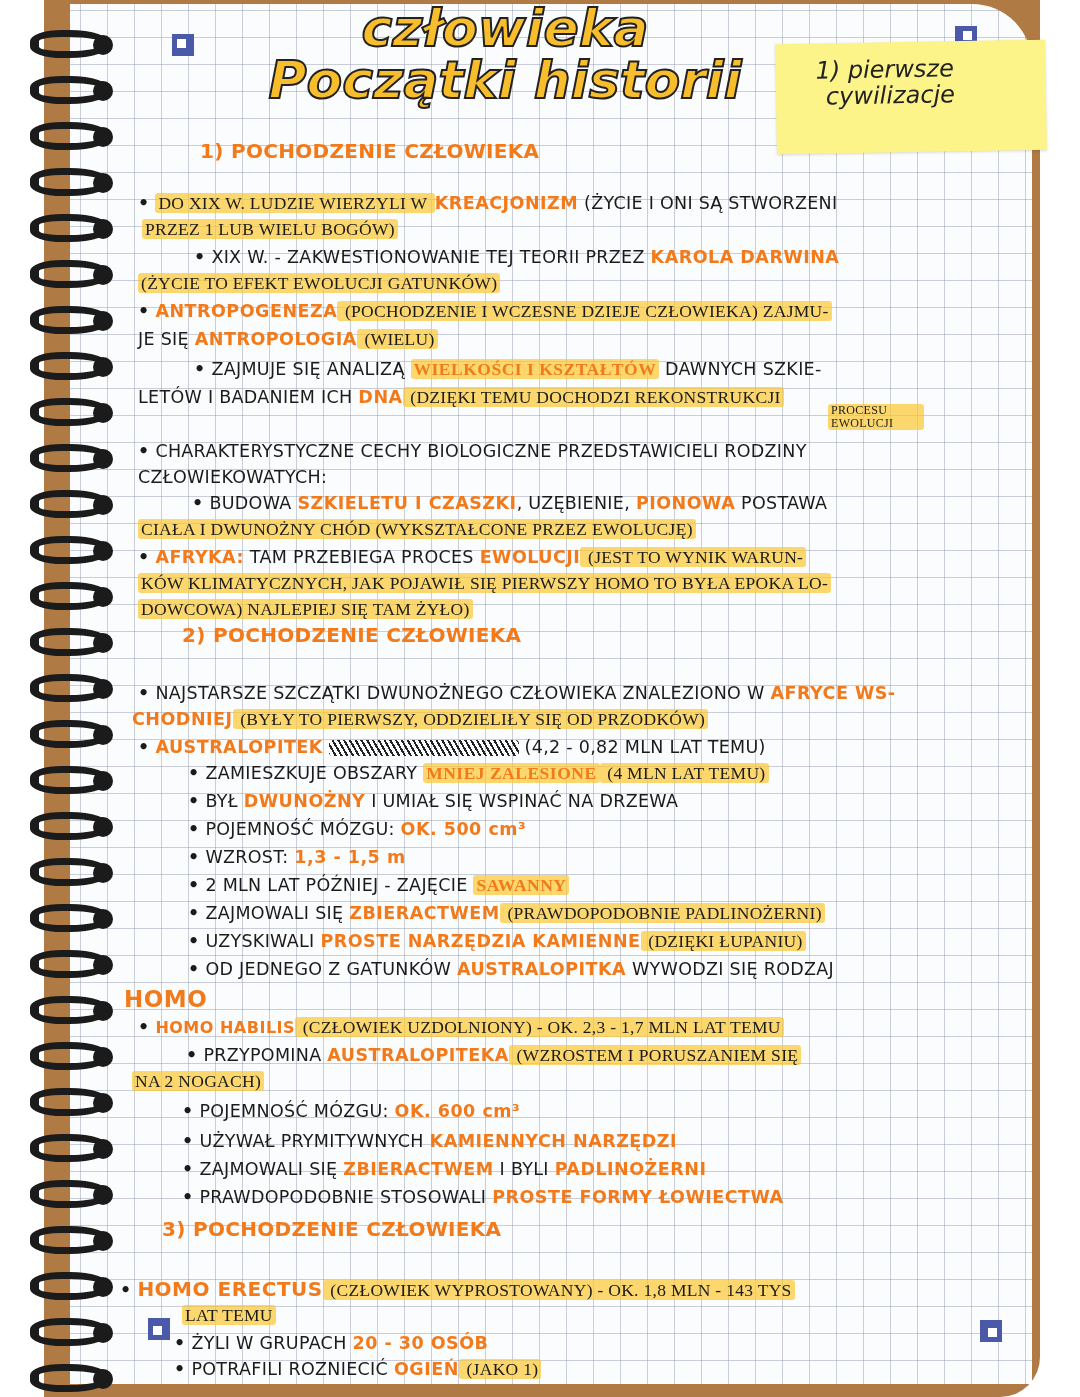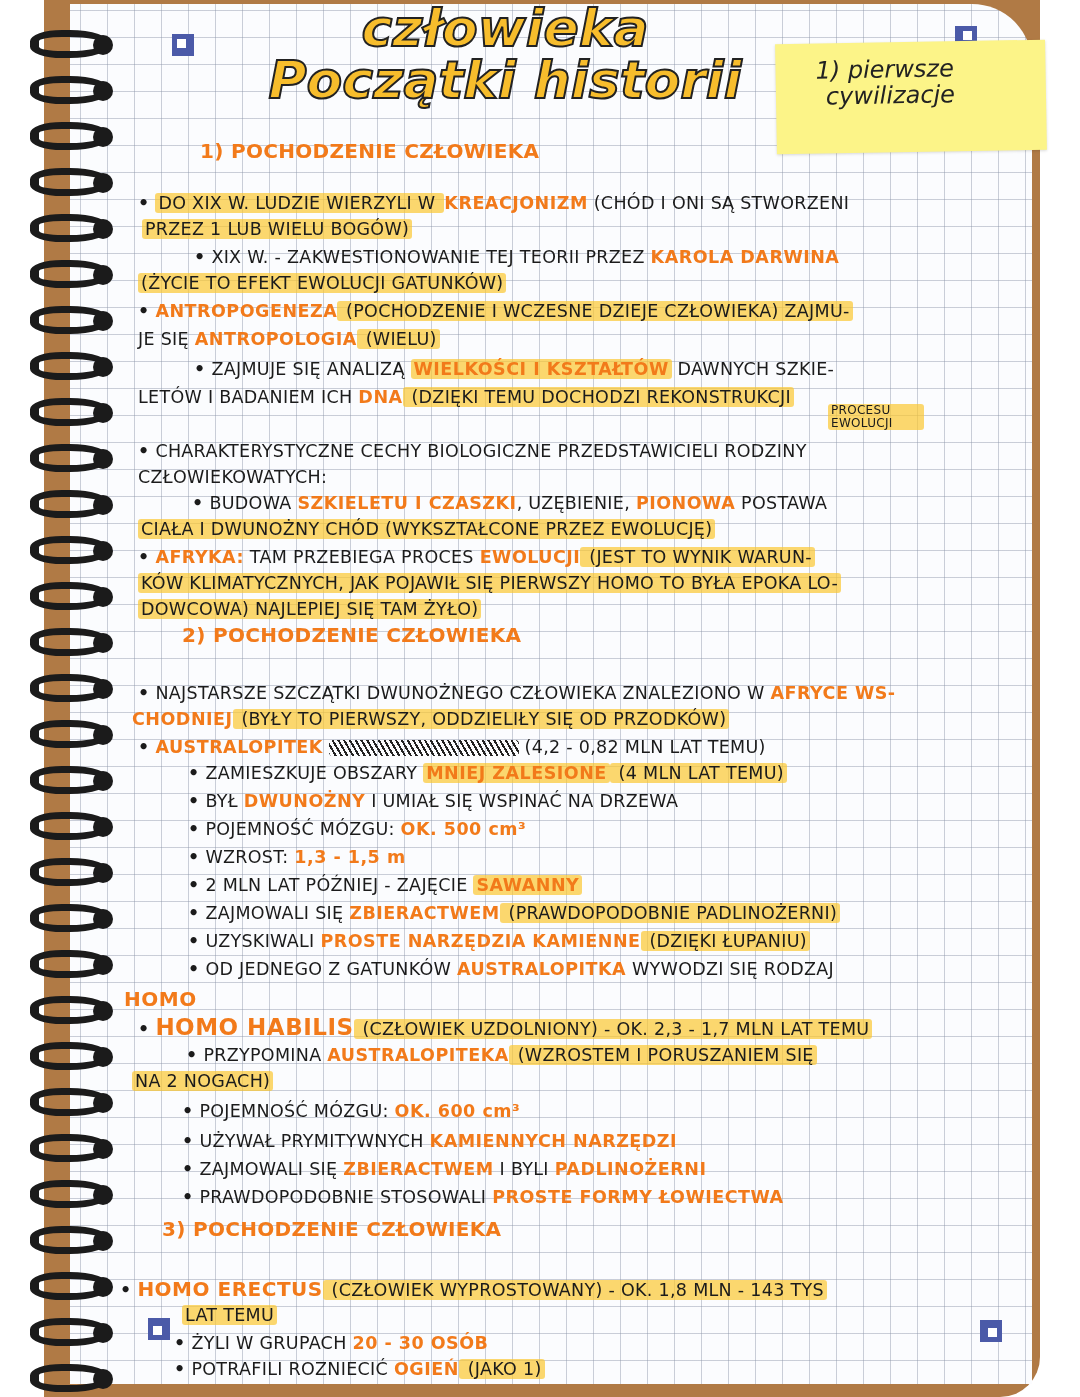--- a/index.html
+++ b/index.html
@@ -59,21 +59,21 @@
     position:absolute; left:40px; top:14px; font-style:italic;
     font-size:24px; line-height:26px; color:#222;
     font-family:"DejaVu Sans", sans-serif;
   }
   .content {
     position:absolute; left:132px; top:138px; width:890px;
     font-family:"DejaVu Sans", sans-serif; font-size:17.5px; color:#1b1b1b;
     letter-spacing:0.3px;
   }
   .line { position:absolute; white-space:nowrap; line-height:26px; }
-  .hl { background:rgba(251,200,48,0.70); padding:0 3px; border-radius:3px; }
+  .hl { background:rgba(251,200,48,0.70); padding:0 3px; border-radius:3px;font-family:Liberation Serif, serif; }
   .key { color:#f27a1a; font-weight:bold; letter-spacing:0.5px; }
   .section { color:#f27a1a; font-weight:bold; font-size:20px; }
   .bullet::before { content:"\2022 "; font-weight:bold; }
   .small { font-size:12px; line-height:13px; }
   .scribble {
     display:inline-block; width:190px; height:16px; vertical-align:middle;
     background:repeating-linear-gradient(60deg,#222 0 2px,transparent 2px 5px);
     border-radius:4px;
   }
 </style>
@@ -132,21 +132,21 @@
     <div>1) pierwsze</div>
     <div style="padding-left:10px">cywilizacje</div>
   </span>
 </div>
 
 <div class="content">
 
   <div class="line section" style="left:68px; top:0px">1) POCHODZENIE CZŁOWIEKA</div>
 
   <div class="line bullet" style="left:6px; top:52px">
-    <span class="hl">DO XIX W. LUDZIE WIERZYLI W </span><span class="key">KREACJONIZM</span><span> (CHÓD I ONI SĄ STWORZENI</span>
+    <span class="hl">DO XIX W. LUDZIE WIERZYLI W </span><span class="key">KREACJONIZM</span><span> (ŻYCIE I ONI SĄ STWORZENI</span>
   </div>
   <div class="line" style="left:10px; top:78px">
     <span class="hl">PRZEZ 1 LUB WIELU BOGÓW)</span>
   </div>
   <div class="line bullet" style="left:62px; top:106px">
     <span>XIX W. - ZAKWESTIONOWANIE TEJ TEORII PRZEZ </span><span class="key">KAROLA DARWINA</span>
   </div>
   <div class="line" style="left:6px; top:132px">
     <span class="hl">(ŻYCIE TO EFEKT EWOLUCJI GATUNKÓW)</span>
   </div>
@@ -216,24 +216,24 @@
   <div class="line bullet" style="left:56px; top:762px">
     <span>ZAJMOWALI SIĘ </span><span class="key">ZBIERACTWEM</span><span class="hl"> (PRAWDOPODOBNIE PADLINOŻERNI)</span>
   </div>
   <div class="line bullet" style="left:56px; top:790px">
     <span>UZYSKIWALI </span><span class="key">PROSTE NARZĘDZIA KAMIENNE</span><span class="hl"> (DZIĘKI ŁUPANIU)</span>
   </div>
   <div class="line bullet" style="left:56px; top:818px">
     <span>OD JEDNEGO Z GATUNKÓW </span><span class="key">AUSTRALOPITKA</span><span> WYWODZI SIĘ RODZAJ</span>
   </div>
   <div class="line" style="left:-8px; top:848px">
-    <span class="key" style="font-size:20px">HOMO</span>
+    <span class="key" style="font-size:23px">HOMO</span>
   </div>
   <div class="line bullet" style="left:6px; top:876px">
-    <span class="key" style="font-size:23px">HOMO HABILIS</span><span class="hl"> (CZŁOWIEK UZDOLNIONY) - OK. 2,3 - 1,7 MLN LAT TEMU</span>
+    <span class="key" style="font-size:16px">HOMO HABILIS</span><span class="hl"> (CZŁOWIEK UZDOLNIONY) - OK. 2,3 - 1,7 MLN LAT TEMU</span>
   </div>
   <div class="line bullet" style="left:54px; top:904px">
     <span>PRZYPOMINA </span><span class="key">AUSTRALOPITEKA</span><span class="hl"> (WZROSTEM I PORUSZANIEM SIĘ</span>
   </div>
   <div class="line" style="left:0px; top:930px">
     <span class="hl">NA 2 NOGACH)</span>
   </div>
   <div class="line bullet" style="left:50px; top:960px">
     <span>POJEMNOŚĆ MÓZGU: </span><span class="key">OK. 600 cm³</span>
   </div>

